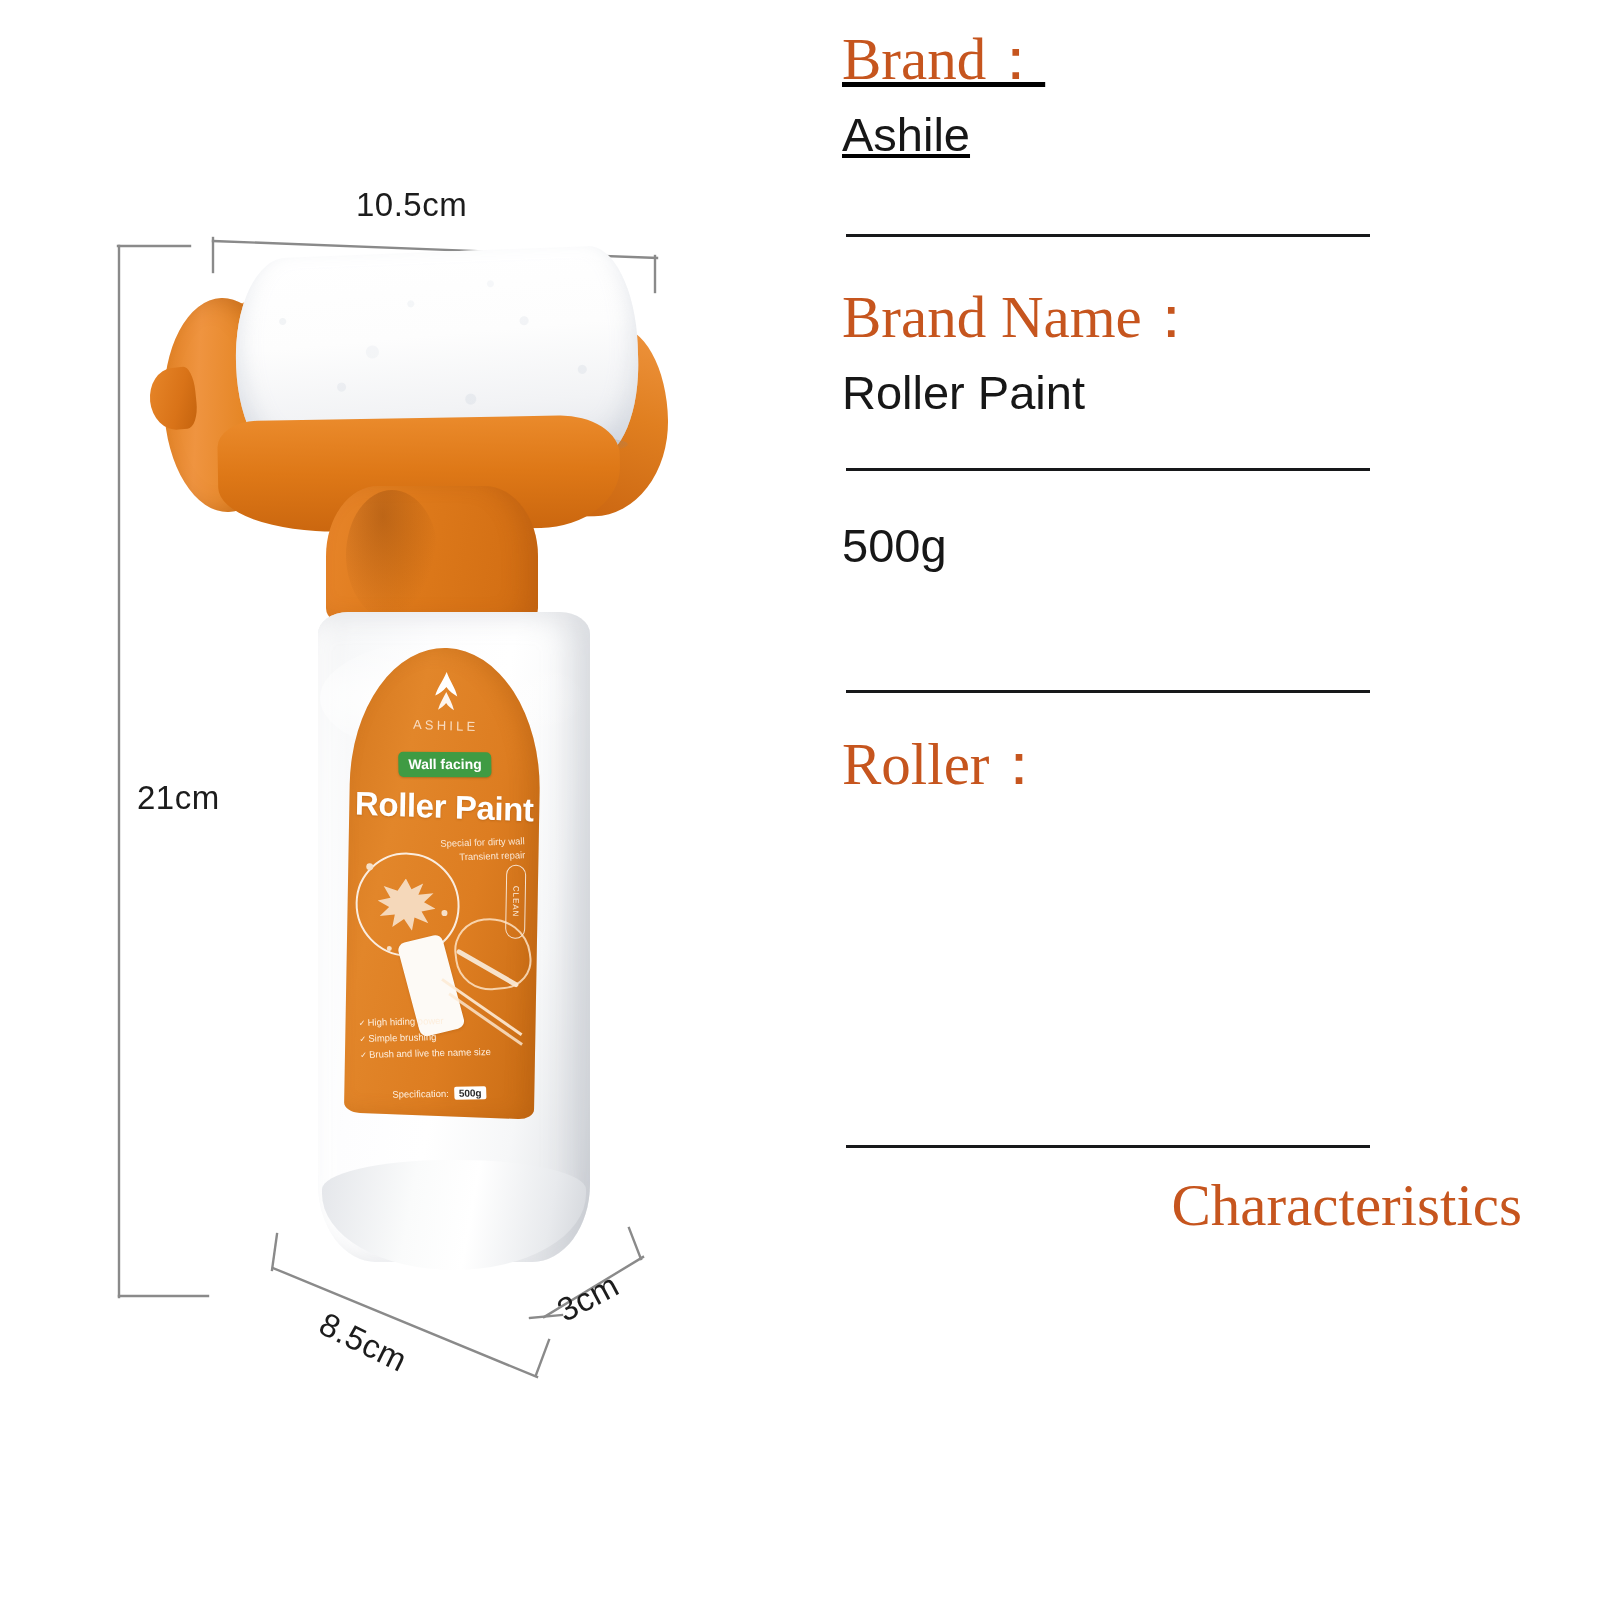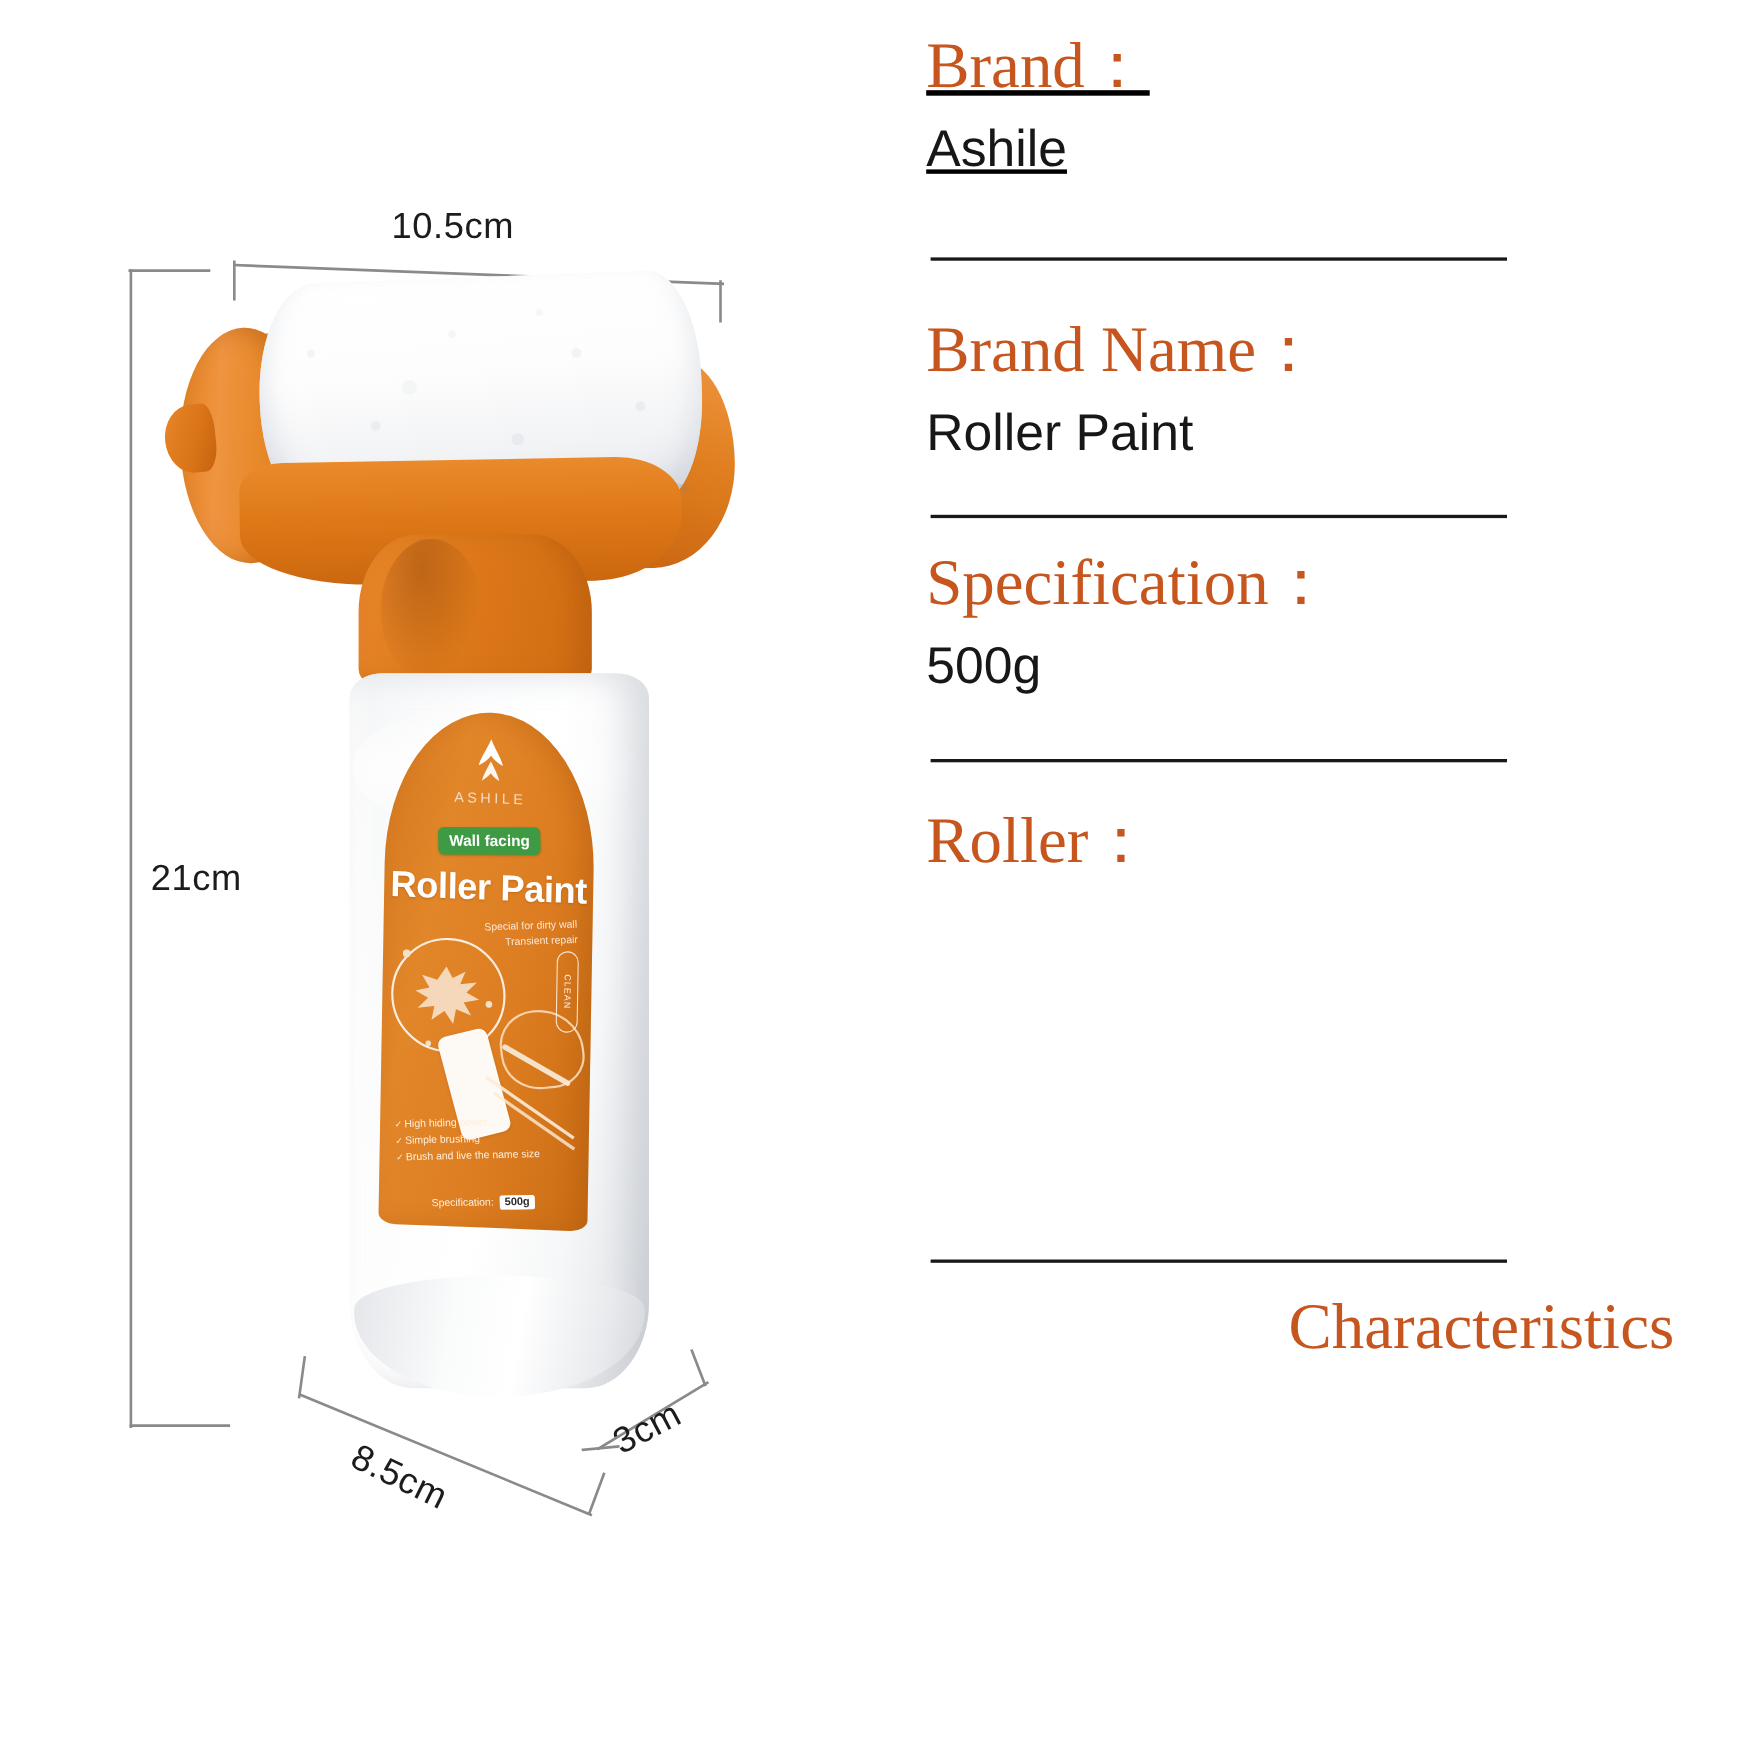--- a/index.html
+++ b/index.html
@@ -412,21 +412,20 @@
     </div>
     <div class="spec-rule" id="rule-1"></div>
 
     <div class="spec-row" id="row-brandname">
       <div class="spec-head">Brand Name：</div>
       <div class="spec-val">Roller Paint</div>
     </div>
     <div class="spec-rule" id="rule-2"></div>
 
     <div class="spec-row" id="row-spec">
-      <div class="spec-head">Specification：</div>
       <div class="spec-val">500g</div>
     </div>
     <div class="spec-rule" id="rule-3"></div>
 
     <div class="spec-row" id="row-radius" style="width:660px;">
       <div class="spec-head">Roller：</div>
     </div>
     <div class="spec-rule" id="rule-4"></div>
 
     <div class="spec-row" id="row-char" style="width:680px;">

